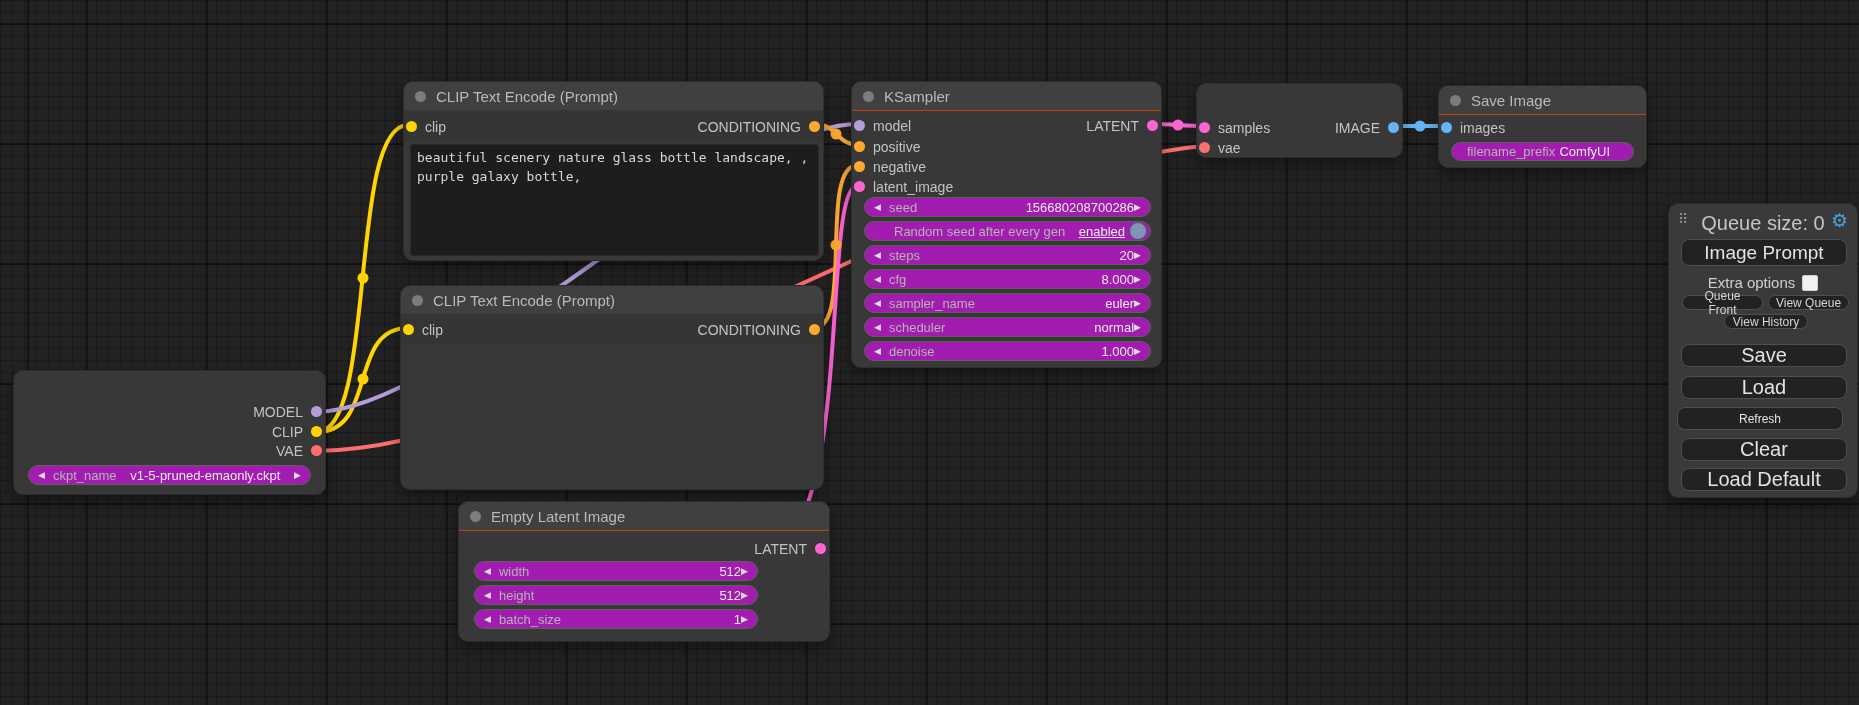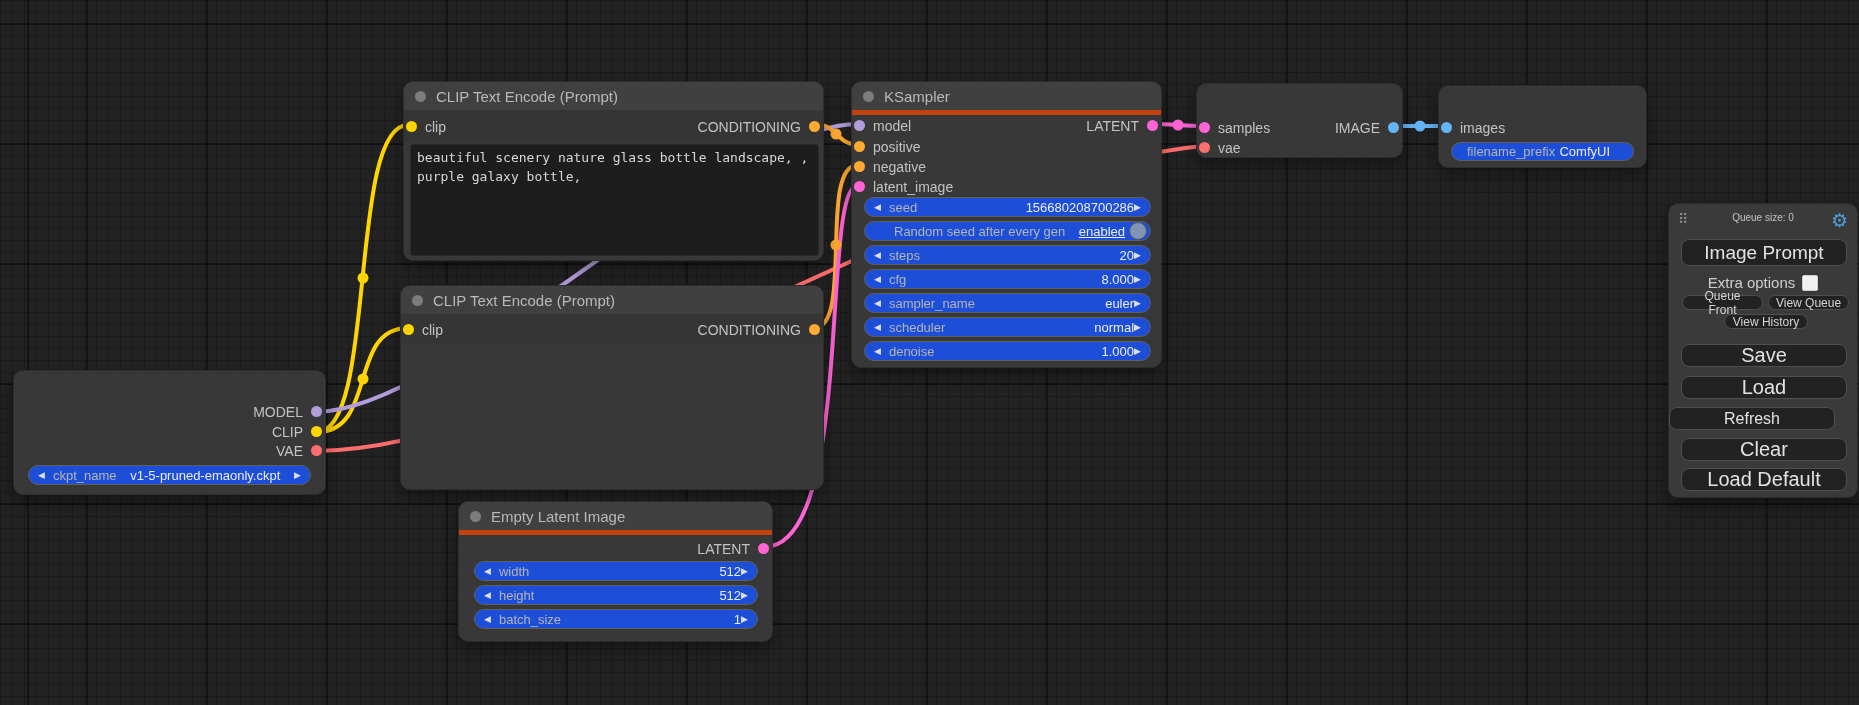--- a/index.html
+++ b/index.html
@@ -14,52 +14,52 @@
       repeating-linear-gradient(to bottom, rgba(0,0,0,0.20) 0 1px, transparent 1px 12px);
     background-position: 86px 0, 0 23px, 0 0, 0 0;
   }
   svg.wires{position:absolute;left:0;top:0;z-index:1;}
   .node{
     position:absolute;z-index:2;background:#383838;border:1px solid #2d2d2d;
     border-radius:10px;box-shadow:0 7px 16px rgba(0,0,0,.38);box-sizing:border-box;
   }
   .node-header{
     height:28px;display:flex;align-items:center;gap:10px;padding:0 11px;
-    background:#404040;border-radius:9px 9px 0 0;border-bottom:5px solid #c2410c;
+    background:#404040;border-radius:9px 9px 0 0;border-bottom:1px solid #c2410c;
   }
   .titledot{width:11px;height:11px;border-radius:50%;background:#7c7c7c;flex:0 0 auto;}
   .node-title{color:#b9b9b9;font-size:15px;white-space:nowrap;}
   .slot{position:absolute;height:17px;display:flex;align-items:center;gap:8px;color:#c3c3c3;font-size:14px;white-space:nowrap;}
   .slot-in{left:2px;}
   .slot-out{right:3px;flex-direction:row;}
   .port{width:11px;height:11px;border-radius:50%;flex:0 0 auto;}
   .slotband{position:absolute;left:0;right:0;height:31px;top:28px;background:#353535;}
   textarea.prompt{
     position:absolute;box-sizing:border-box;resize:none;border:1px solid #2a2a2a;border-radius:3px;
     background:#1d1d1d;color:#d8d8d8;font-family:"DejaVu Sans Mono",monospace;font-size:13px;
     line-height:1.45;padding:4px 6px;outline:none;overflow:hidden;
   }
   .widget{
     position:absolute;height:20px;box-sizing:border-box;display:flex;align-items:center;
-    background:#1d4ed8;border:1px solid #5f5f5f;border-radius:11px;padding:0 9px;
+    background:#a21caf;border:1px solid #5f5f5f;border-radius:11px;padding:0 9px;
     color:#b5b5b5;font-size:13px;white-space:nowrap;
   }
   .warrow{color:#dedede;font-size:9px;flex:0 0 auto;cursor:pointer;}
   .wlabel{margin-left:8px;color:#b5b5b5;overflow:hidden;}
   .wvalue{margin-left:auto;color:#ececec;}
   .wvalue.center{margin:0 auto;}
   .toggle-circle{width:16px;height:16px;border-radius:50%;background:#8194b5;border:1px solid #47536b;flex:0 0 auto;margin-right:-6px;}
   
   .queue-panel{
     position:absolute;z-index:3;background:#3a3a3a;border:1px solid #2b2b2b;border-radius:10px;
     box-shadow:0 8px 18px rgba(0,0,0,.45);box-sizing:border-box;color:#c8c8c8;
   }
   .qp-header{position:absolute;left:0;right:0;top:6px;height:20px;}
   .qp-handle{position:absolute;left:9px;top:1px;color:#8f8f8f;font-size:14px;letter-spacing:-2px;cursor:grab;}
-  .qp-size{position:absolute;left:0;right:0;text-align:center;top:2px;font-size:10px;color:#c4c4c4;}
+  .qp-size{position:absolute;left:0;right:0;text-align:center;top:2px;font-size:20px;color:#c4c4c4;}
   .qp-gear{position:absolute;right:9px;top:-1px;color:#4d9fd9;font-size:19px;cursor:pointer;}
   .qbtn{
     position:absolute;box-sizing:border-box;background:#222;border:1px solid #4f4f4f;border-radius:8px;
     color:#e2e2e2;display:flex;align-items:center;justify-content:center;cursor:pointer;
     font-family:"Liberation Sans",sans-serif;
   }
   .qbtn.small{border-radius:9px;font-size:12px;height:15px;color:#d5d5d5;}
   .qp-extra{position:absolute;left:0;right:0;display:flex;align-items:center;justify-content:center;gap:7px;font-size:15px;color:#cfcfcf;}
   .qp-checkbox{width:14px;height:14px;background:#f2f2f2;border-radius:2px;border:1px solid #d0d0d0;cursor:pointer;}
 </style>
@@ -133,21 +133,21 @@
     <div class="slot slot-in" style="top:35px;">
       <span class="port" style="background-color: rgb(255, 212, 0);"></span>
       <span>clip</span>
     </div>
     <div class="slot slot-out" style="top:35px;">
       <span>CONDITIONING</span>
       <span class="port" style="background-color: rgb(255, 169, 49);"></span>
     </div>
   </div>
 
-  <div class="node" style="left:458px;top:501px;width:315px;height:141px;">
+  <div class="node" style="left:458px;top:501px;width:372px;height:141px;">
     <div class="node-header">
       <span class="titledot"></span>
       <span class="node-title">Empty Latent Image</span>
     </div>
     <div class="slot slot-out" style="top:38px;">
       <span>LATENT</span>
       <span class="port" style="background-color: rgb(255, 100, 213);"></span>
     </div>
     <div class="widget" style="left:15px;top:59px;width:284px;">
       <span class="warrow">◀</span>
@@ -247,20 +247,24 @@
       <span class="port" style="background-color: rgb(255, 110, 110);"></span>
       <span>vae</span>
     </div>
     <div class="slot slot-out" style="top:35px;">
       <span>IMAGE</span>
       <span class="port" style="background-color: rgb(100, 181, 246);"></span>
     </div>
   </div>
 
   <div class="node" style="left:1438px;top:85px;width:209px;height:83px;">
+    <div class="node-header">
+      <span class="titledot"></span>
+      <span class="node-title">Save Image</span>
+    </div>
     <div class="slot slot-in" style="top:33px;">
       <span class="port" style="background-color: rgb(100, 181, 246);"></span>
       <span>images</span>
     </div>
     <div class="widget" style="left:12px;top:56px;width:183px;height:19px;">
       <span class="wlabel" style="margin-left:6px;">filename_prefix</span>
       <span class="wvalue" style="margin-right:14px;">ComfyUI</span>
     </div>
   </div>
 
@@ -273,18 +277,18 @@
     <button class="qbtn" style="left:12px;top:35px;width:166px;height:27px;font-size:19px;">Image Prompt</button>
     <div class="qp-extra" style="top:70px;">
       <span>Extra options</span>
       <span class="qp-checkbox"></span>
     </div>
     <button class="qbtn small" style="left:13px;top:91px;width:81px;">Queue Front</button>
     <button class="qbtn small" style="left:99px;top:91px;width:81px;">View Queue</button>
     <button class="qbtn small" style="left:55px;top:110px;width:84px;">View History</button>
     <button class="qbtn" style="left:12px;top:140px;width:166px;height:23px;font-size:20px;">Save</button>
     <button class="qbtn" style="left:12px;top:172px;width:166px;height:23px;font-size:20px;">Load</button>
-    <button class="qbtn" style="left:0;top:203px;width:166px;height:23px;font-size:16px;">Refresh</button>
+    <button class="qbtn" style="left:8px;top:203px;width:166px;height:23px;font-size:12px;">Refresh</button>
     <button class="qbtn" style="left:12px;top:234px;width:166px;height:23px;font-size:20px;">Clear</button>
     <button class="qbtn" style="left:12px;top:264px;width:166px;height:23px;font-size:20px;">Load Default</button>
   </div>
 
 </div>
 
 </body></html>

